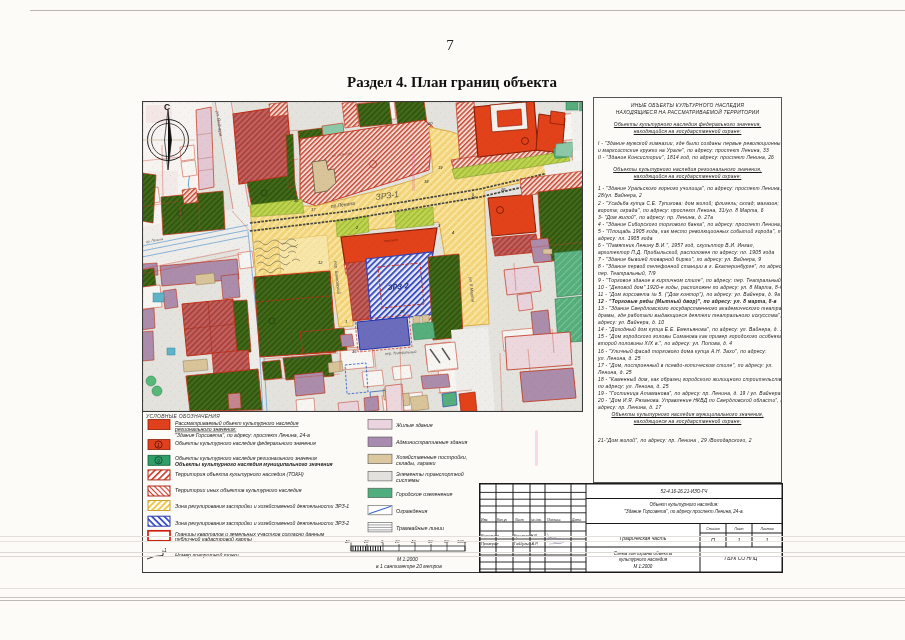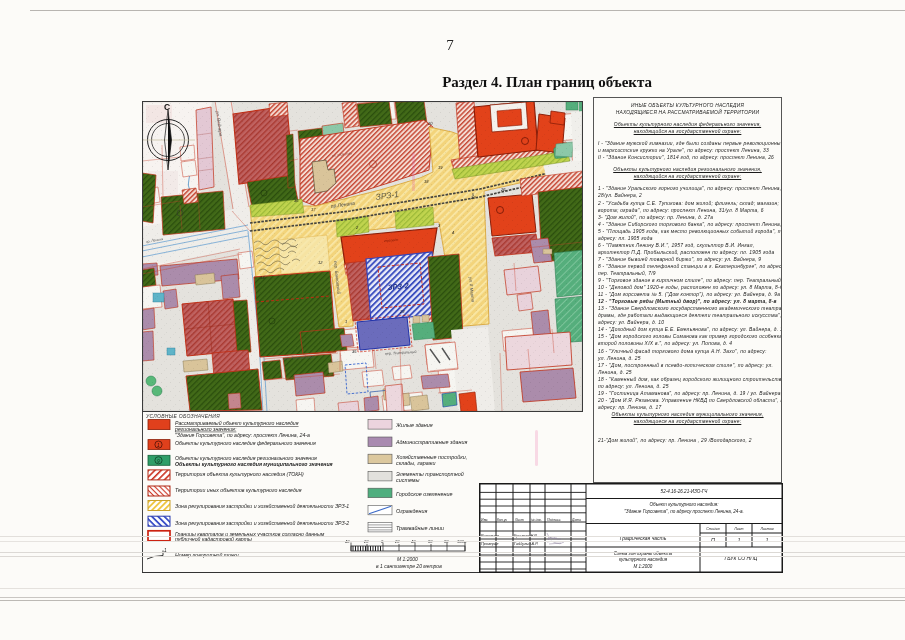--- a/index.html
+++ b/index.html
@@ -5,21 +5,21 @@
 body{width:905px;height:640px;background:#fcfbf8;font-family:"Liberation Sans",sans-serif;position:relative;overflow:hidden;}
 .abs{position:absolute;}
 </style>
 </head>
 <body>
 
 <div class="abs" style="left:30px;top:10px;width:875px;height:1px;background:#b8b5b1;"></div>
 
 <div class="abs" style="left:420px;top:37px;width:60px;text-align:center;font-family:'Liberation Serif',serif;font-size:15px;color:#222;">7</div>
 
-<div class="abs" style="left:252px;top:74px;width:400px;text-align:right;font-family:'Liberation Serif',serif;font-size:15px;font-weight:bold;color:#111;">Раздел 4. План границ объекта</div>
+<div class="abs" style="left:252px;top:74px;width:400px;text-align:center;font-family:'Liberation Serif',serif;font-size:15px;font-weight:bold;color:#111;">Раздел 4. План границ объекта</div>
 
 <div class="abs" style="left:142px;top:101px;">
 <svg width="441" height="311" viewBox="0 0 441 311">
 <defs>
 <pattern id="redh" width="3.4" height="3.4" patternUnits="userSpaceOnUse" patternTransform="rotate(45)">
           <rect width="3.4" height="3.4" fill="#f5dcd3"></rect>
           <rect width="1.45" height="3.4" fill="#c64936"></rect>
         </pattern>
 <pattern id="roseh" width="4" height="4" patternUnits="userSpaceOnUse" patternTransform="rotate(45)">
           <rect width="4" height="4" fill="#c06260"></rect>

